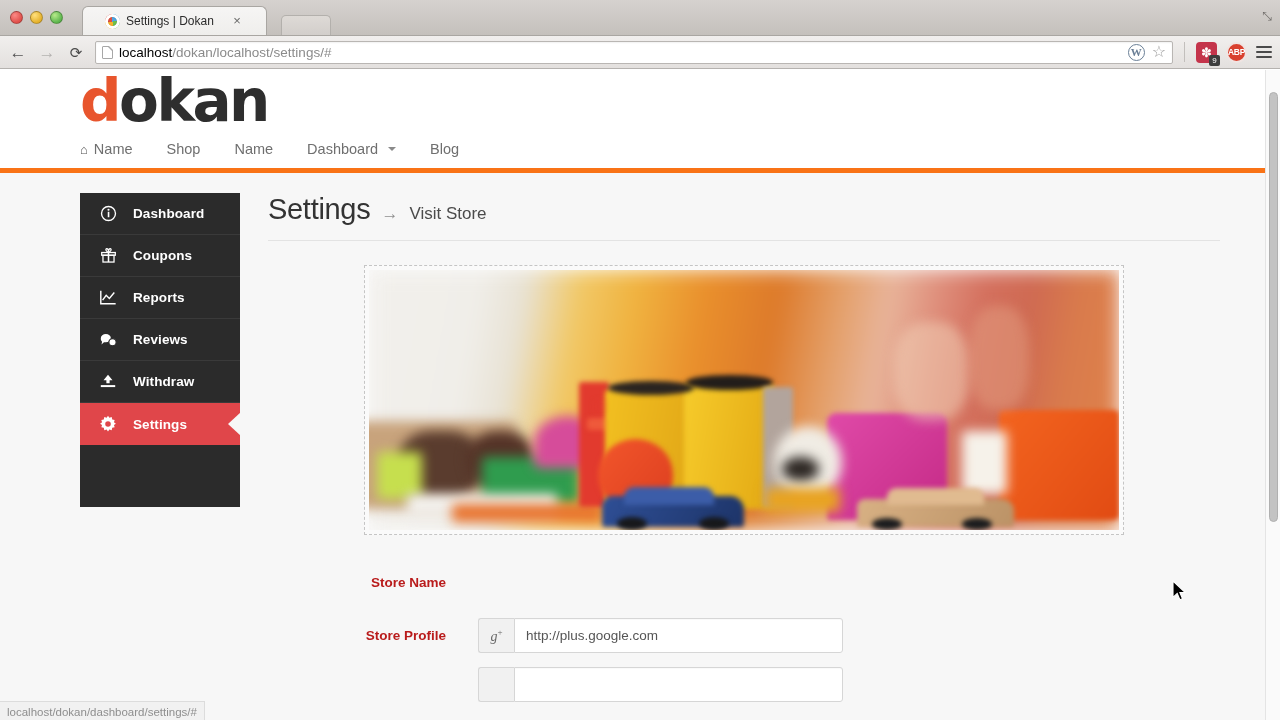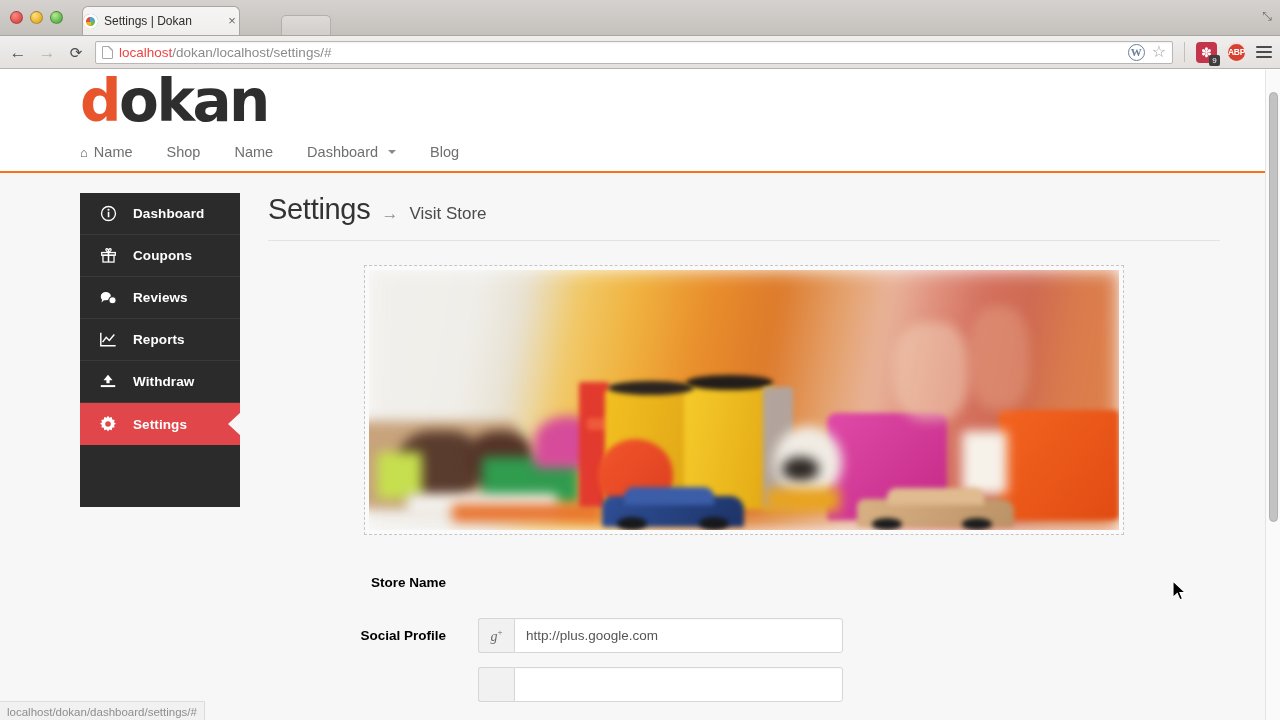--- a/index.html
+++ b/index.html
@@ -24,25 +24,25 @@
     position: absolute; left: 10px; top: 11px;
     display: flex; gap: 7px;
   }
   .tl { width: 13px; height: 13px; border-radius: 50%; border: 1px solid rgba(0,0,0,.28); }
   .tl.red { background: radial-gradient(circle at 35% 30%, #fb8a86, #e04f4a 70%); }
   .tl.yellow { background: radial-gradient(circle at 35% 30%, #ffe07e, #e5b12b 70%); }
   .tl.green { background: radial-gradient(circle at 35% 30%, #b7eb8b, #5cb54d 70%); }
 
   .tab {
     position: absolute; left: 82px; bottom: 0;
-    width: 158px; height: 29px;
+    width: 185px; height: 29px;
     background: linear-gradient(to bottom, #f6f5f4, #efeeec);
     border: 1px solid #a9a6a2; border-bottom: none;
     border-radius: 6px 6px 0 0;
-    display: flex; align-items: center; padding: 0 0;
+    display: flex; align-items: center; padding: 0 22px;
   }
   .tab-fav {
     width: 15px; height: 15px; margin-right: 6px; flex: 0 0 auto;
     border-radius: 50%;
     background:
       conic-gradient(from 0deg, #4fa6e0 0deg 90deg, #6cc04a 90deg 180deg, #f7b32b 180deg 270deg, #e0503f 270deg 360deg);
     box-shadow: inset 0 0 0 3px #fff, inset 0 0 0 4px rgba(0,0,0,.08);
   }
   .tab-title {
     font-size: 12px; color: #2c2c2c; white-space: nowrap;
@@ -87,21 +87,21 @@
     width: 11px; height: 13px; flex: 0 0 auto; position: relative;
     border: 1px solid #a7a7a7; border-radius: 1px; background: #fff;
   }
   .page-icon:after {
     content: ''; position: absolute; right: -1px; top: -1px;
     border-width: 0 4px 4px 0; border-style: solid;
     border-color: transparent #fff transparent transparent;
     filter: drop-shadow(-1px 1px 0 #a7a7a7);
   }
   .url { font-size: 13.5px; color: #8b8b8b; white-space: nowrap; }
-  .url b { color: #ef4444; font-weight: normal; }
+  .url b { color: #000000; font-weight: normal; }
   .urlbar-right { display: flex; align-items: center; gap: 7px; margin-left: auto; flex: 0 0 auto; }
   .wp-icon {
     width: 17px; height: 17px; border-radius: 50%;
     border: 1.5px solid #6a7f96; color: #6a7f96;
     font-size: 11px; font-weight: bold; line-height: 14px; text-align: center;
     font-family: "Liberation Serif", serif;
   }
   .star-icon { font-size: 16px; color: #9a9a9a; line-height: 1; }
   .tb-sep { width: 1px; height: 20px; background: #c2bfbc; margin: 0 2px; }
   .ext {
@@ -125,21 +125,21 @@
   .hamburger i { display: block; height: 2px; background: #4a4a4a; border-radius: 1px; }
 
   
   .viewport {
     position: absolute; left: 0; top: 70px; right: 0; bottom: 0;
     background: #f7f7f7; overflow: hidden;
   }
 
   .site-header {
     background: #fff; height: 103px; position: relative;
-    border-bottom: 2px solid #f97316;
+    border-bottom: 5px solid #f97316;
   }
   .logo {
     position: absolute; left: 80px; top: 2px;
     font-size: 58px; font-weight: bold; letter-spacing: -2.5px;
     color: #2e2e2e; line-height: 1;
     font-family: "DejaVu Sans", sans-serif;
   }
   .logo .d { color: #e8552d; }
 
   .sitenav {
@@ -221,21 +221,21 @@
     filter: blur(9px);
   }
   .blob { position: absolute; border-radius: 7px; filter: blur(2.4px); }
   .b-soft { filter: blur(6px); }
   .fore { position: absolute; inset: 0; }
 
   .form { margin-top: 30px; padding-left: 38px; }
   .frow { display: flex; align-items: flex-start; margin-bottom: 18px; }
   .flabel {
     width: 172px; flex: 0 0 auto; text-align: right; padding-right: 32px;
-    font-size: 13.5px; font-weight: bold; color: #000000; line-height: 35px;
+    font-size: 13.5px; font-weight: bold; color: #b91c1c; line-height: 35px;
   }
   .fctrl { flex: 1 1 auto; max-width: 365px; }
   .inp {
     width: 100%; height: 35px; border: 1px solid #d6d6d6; border-radius: 3px;
     background: #fff; padding: 0 11px;
     font-size: 13.5px; color: #555; line-height: 33px;
     box-shadow: inset 0 1px 1px rgba(0,0,0,.025);
   }
   .igroup { display: flex; margin-bottom: 14px; }
   .iaddon {
@@ -367,35 +367,35 @@
                 <rect x="3.5" y="9.7" width="13" height="8" fill="none" stroke="#fff" stroke-width="1.5"></rect>
                 <rect x="9.1" y="6.5" width="1.8" height="11.2" fill="#fff"></rect>
               </svg>
           </span>
           <span class="side-label">Coupons</span>
         </div>
 
         <div class="side-item">
           <span class="side-icon">
             <svg width="18" height="17" viewBox="0 0 20 18">
+                <path d="M2 1.5 V16 H18.5" stroke="#fff" stroke-width="1.6" fill="none"></path>
+                <path d="M4 12 L8 6.5 L11.5 10 L17 3.5" stroke="#fff" stroke-width="1.6" fill="none"></path>
+              </svg>
+          </span>
+          <span class="side-label">Reports</span>
+        </div>
+
+        <div class="side-item">
+          <span class="side-icon">
+            <svg width="18" height="17" viewBox="0 0 20 18">
                 <path d="M2 7.5 a5.6 4.6 0 0 1 11.2 0 a5.6 4.6 0 0 1 -5.6 4.6 H5.5 L2.8 14.5 L3.4 11.6 A4.6 4.6 0 0 1 2 7.5Z" fill="#fff"></path>
                 <circle cx="15" cy="12" r="4" fill="#fff" stroke="#2b2b2b" stroke-width="1.2"></circle>
               </svg>
           </span>
           <span class="side-label">Reviews</span>
-        </div>
-
-        <div class="side-item">
-          <span class="side-icon">
-            <svg width="18" height="17" viewBox="0 0 20 18">
-                <path d="M2 1.5 V16 H18.5" stroke="#fff" stroke-width="1.6" fill="none"></path>
-                <path d="M4 12 L8 6.5 L11.5 10 L17 3.5" stroke="#fff" stroke-width="1.6" fill="none"></path>
-              </svg>
-          </span>
-          <span class="side-label">Reports</span>
         </div>
 
         <div class="side-item">
           <span class="side-icon">
             <svg width="18" height="17" viewBox="0 0 20 18">
                 <path d="M10 1.5 L15 7.5 H11.8 V11 H8.2 V7.5 H5 Z" fill="#fff"></path>
                 <rect x="2" y="13" width="16" height="2.2" fill="#fff"></rect>
               </svg>
           </span>
           <span class="side-label">Withdraw</span>
@@ -472,21 +472,21 @@
           </div>
         </div>
 
         <div class="form">
 
           <div class="frow">
             <label class="flabel">Store Name</label>
           </div>
 
           <div class="frow">
-            <label class="flabel">Social Profile</label>
+            <label class="flabel">Store Profile</label>
             <div class="fctrl">
 
 
               <div class="igroup">
                 <span class="iaddon">
                   <span class="gp-glyph"><i style="font-style:italic">g</i><sup style="font-size:9px">+</sup></span>
                 </span>
                 <input class="inp" type="text" value="http://plus.google.com" style="">
               </div>
 

